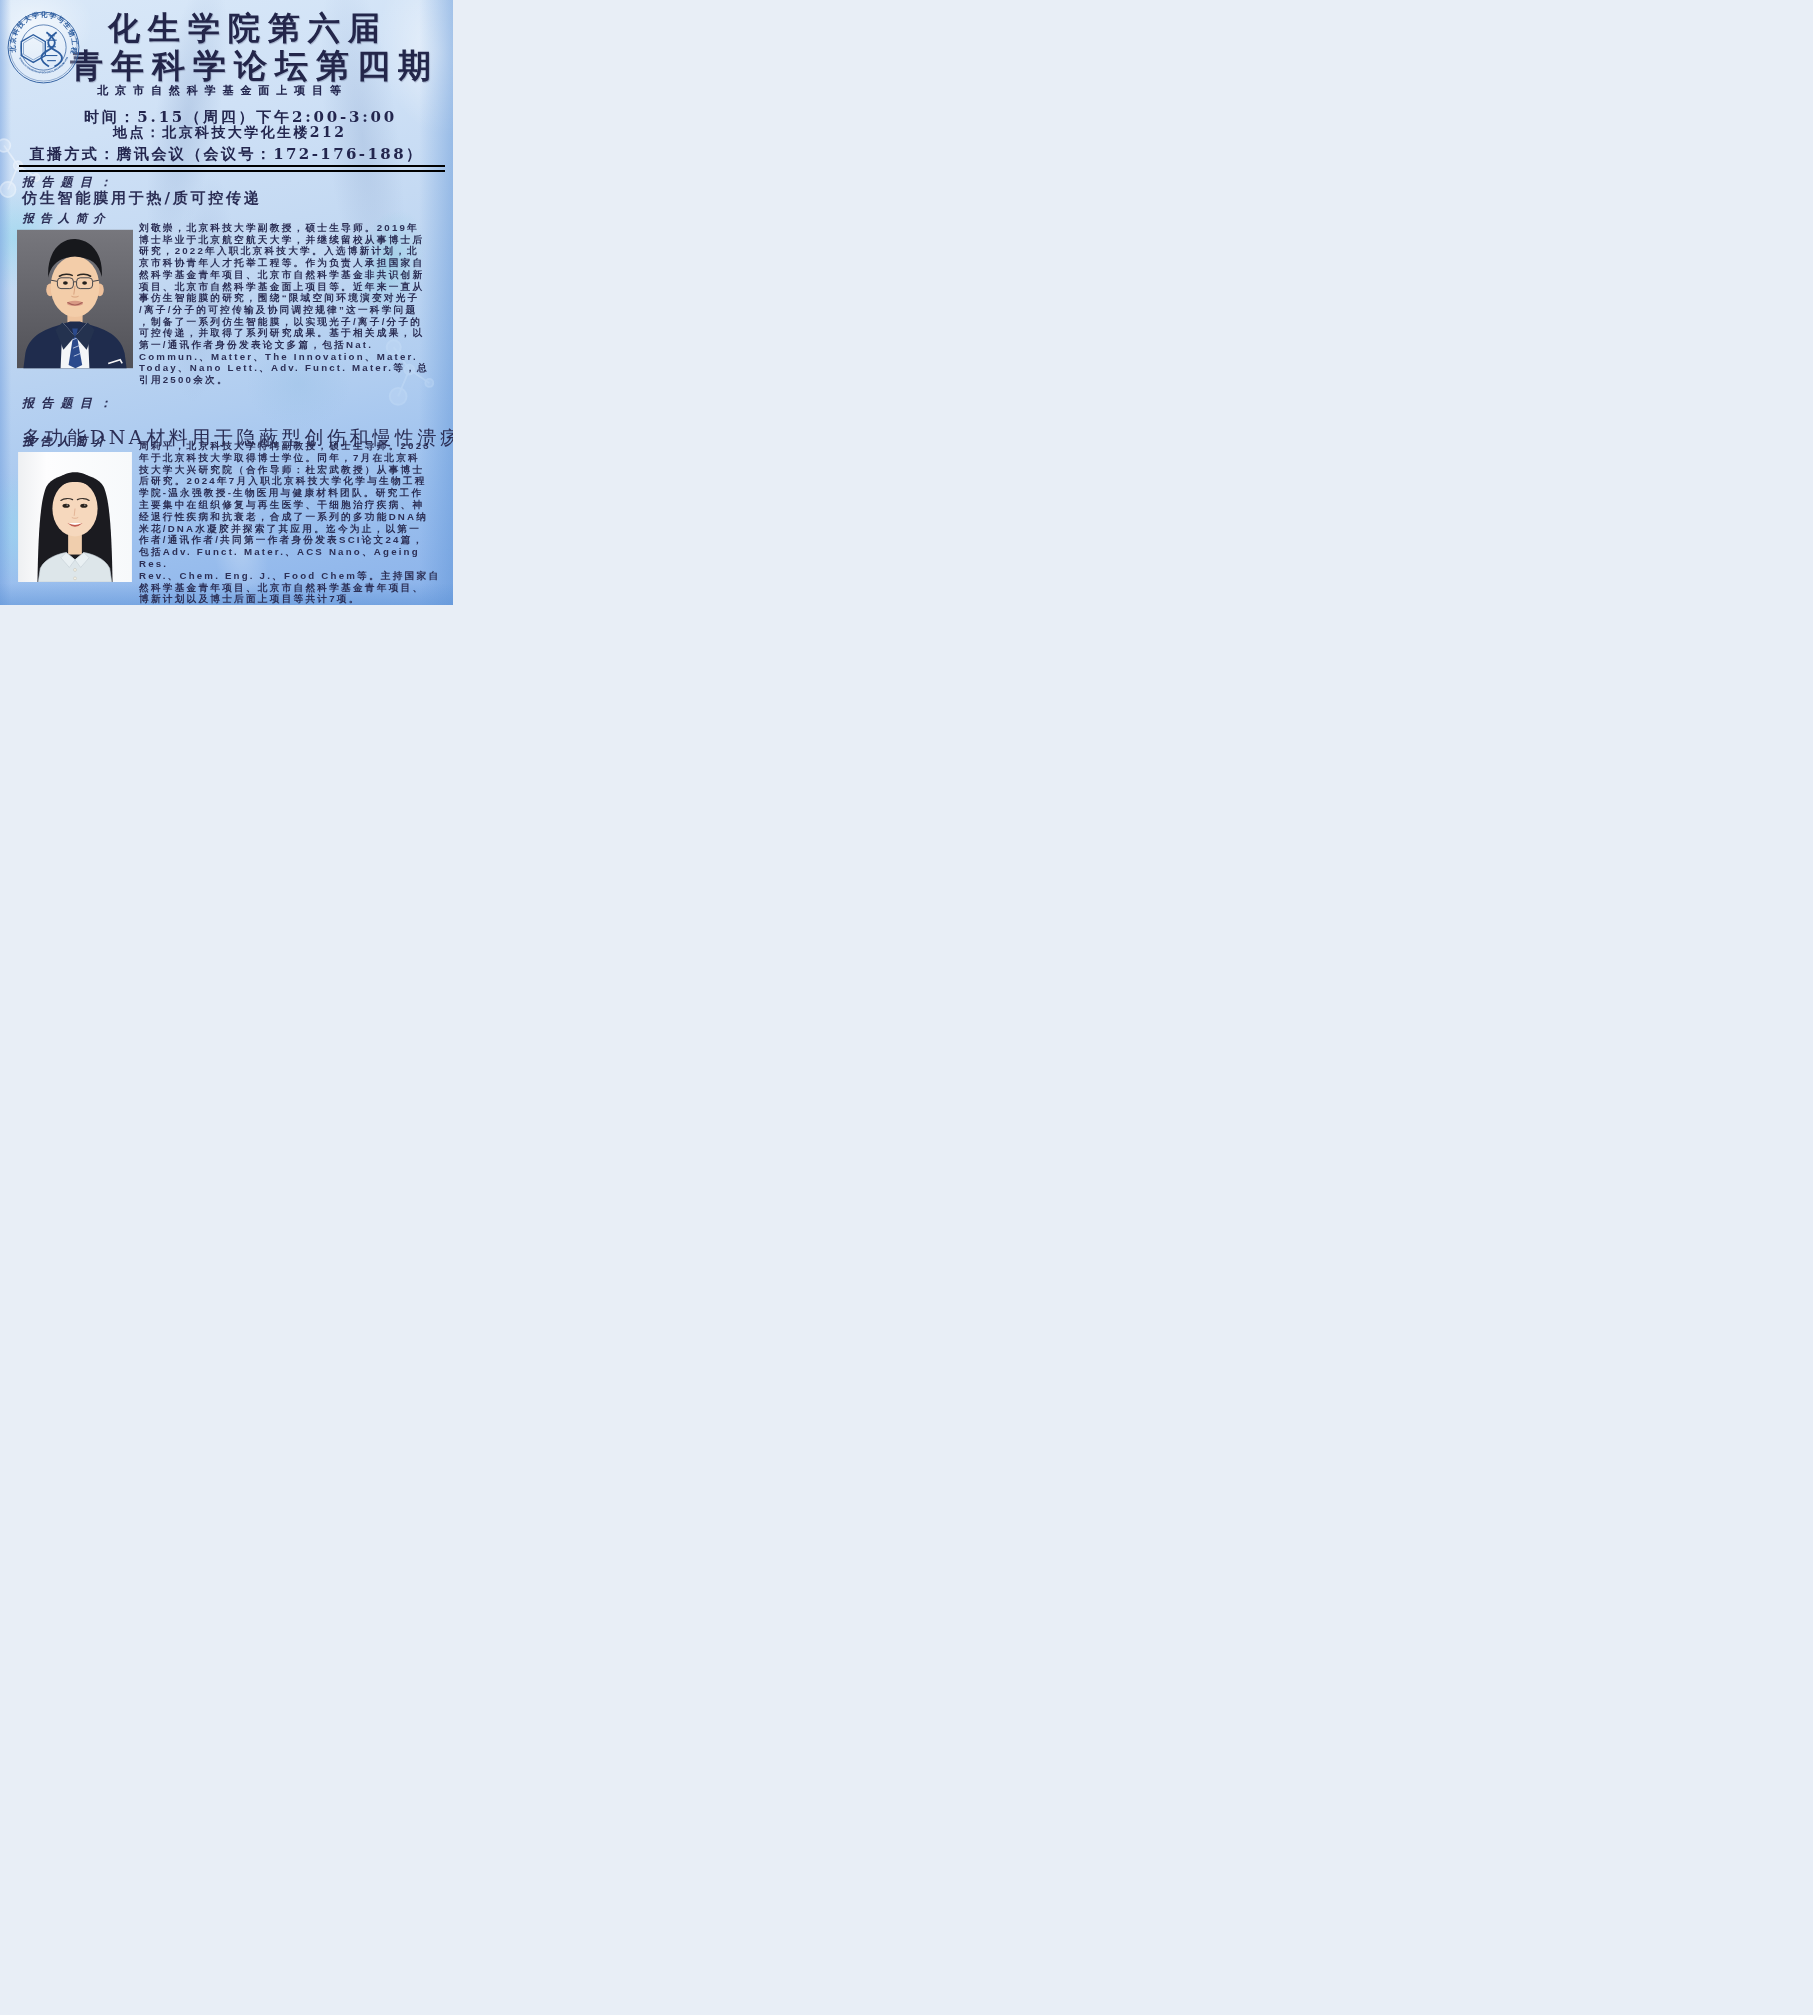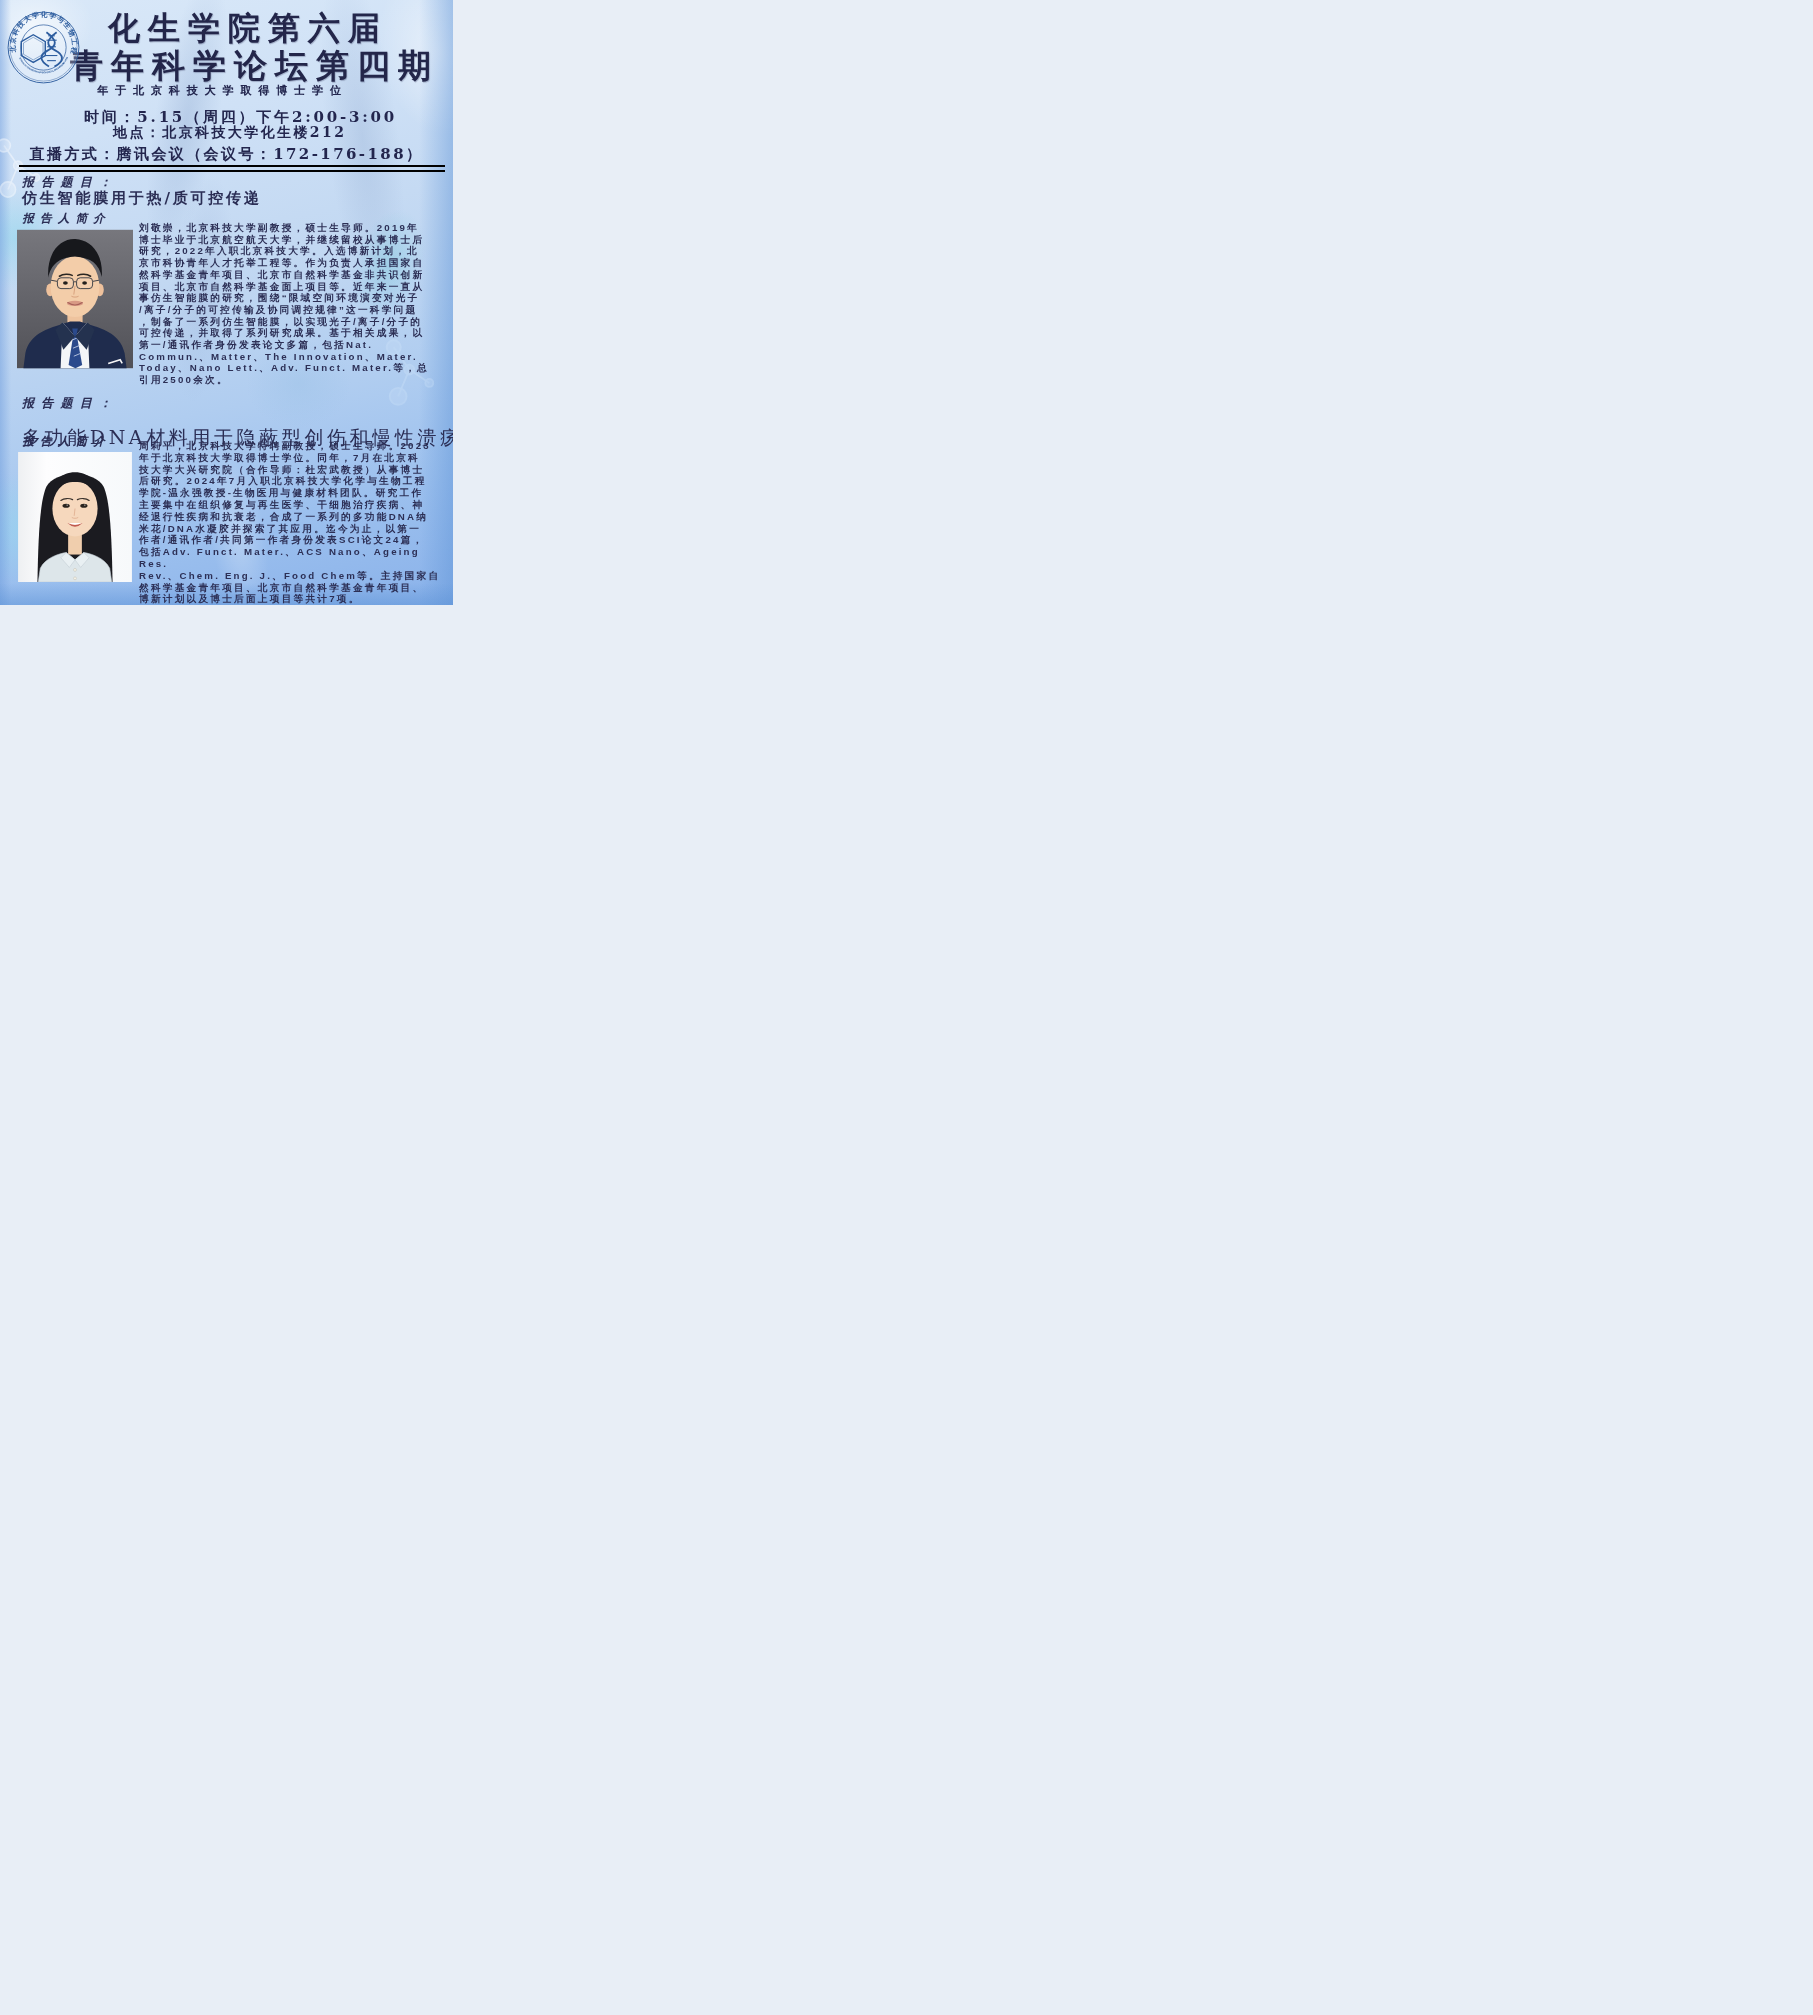--- a/index.html
+++ b/index.html
@@ -129,21 +129,21 @@
         <line x1="108" y1="80" x2="136" y2="80"></line>
         <line x1="110" y1="98" x2="134" y2="98"></line>
         <line x1="106" y1="122" x2="138" y2="122"></line>
         <line x1="110" y1="136" x2="134" y2="136"></line>
       </g>
     </g>
   </svg>
 
   <div class="title-1 serif">化生学院第六届</div>
   <div class="title-2 serif">青年科学论坛第四期</div>
-  <div class="subtitle serif">年于北京科技大学取得博士学位</div>
+  <div class="subtitle serif">北京市自然科学基金面上项目等</div>
 
   <div class="info info-time serif">时间：5.15（周四）下午2:00-3:00</div>
   <div class="info info-loc serif">地点：北京科技大学化生楼212</div>
   <div class="info info-stream serif">直播方式：腾讯会议（会议号：172-176-188）</div>
 
   <div class="divider">
     <div class="bar"></div>
     <div class="bar"></div>
   </div>
 

